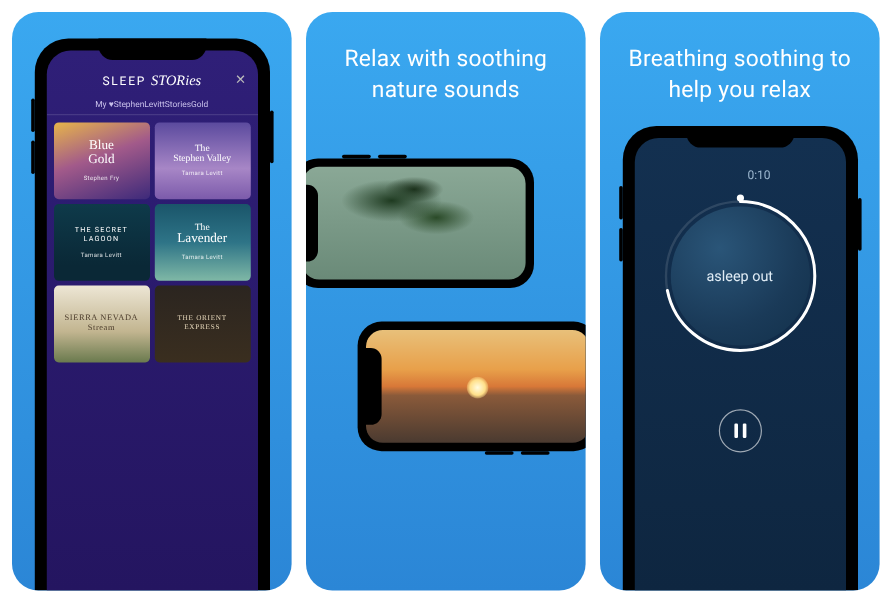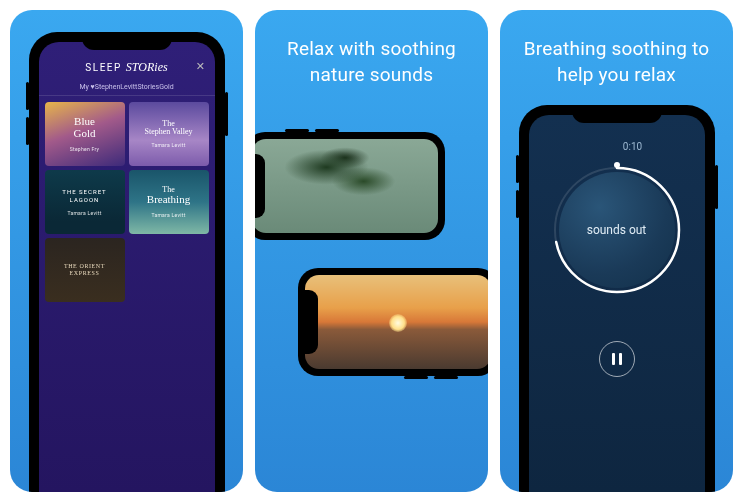--- a/index.html
+++ b/index.html
@@ -243,22 +243,25 @@
           <div class="t2">The</div>
           <div class="t2">Stephen Valley</div>
           <div class="author">Tamara Levitt</div>
         </div>
         <div class="story s-lagoon">
           <div class="t0">THE SECRET LAGOON</div>
           <div class="author">Tamara Levitt</div>
         </div>
         <div class="story s-waterfall">
           <div class="t2">The</div>
-          <div class="t1">Breathing</div>
+          <div class="t1">Lavender</div>
           <div class="author">Tamara Levitt</div>
+        </div>
+        <div class="story s-sierra">
+          <div class="t0">SIERRA NEVADA Stream</div>
         </div>
         <div class="story s-orient">
           <div class="t0">THE ORIENT EXPRESS</div>
         </div>
       </div>
     </div>
   </div>
 </div>
 
 <div class="panel panel2">
@@ -282,21 +285,21 @@
       <span class="sidebtn-l2"></span>
       <span class="sidebtn-r"></span>
     <div class="breathe-screen">
       <div class="breathe-timer">0:10</div>
       <div class="breathe-circle-wrap">
         <svg class="breathe-progress" viewBox="0 0 134 134">
           <circle cx="67" cy="67" r="62" fill="none" stroke="rgba(255,255,255,0.12)" stroke-width="2"></circle>
           <circle cx="67" cy="67" r="62" fill="none" stroke="#ffffff" stroke-width="2.5" stroke-dasharray="389.6" stroke-dashoffset="110" stroke-linecap="round"></circle>
         </svg>
         <span class="breathe-tick" style="top:-1px; left:50%; transform:translateX(-50%);"></span>
-        <div class="breathe-inner">sounds out</div>
+        <div class="breathe-inner">asleep out</div>
       </div>
       <div class="breathe-pause-wrap">
         <div class="pause-bars">
             <span></span>
             <span></span>
           </div>
       </div>
     </div>
   </div>
 </div>

